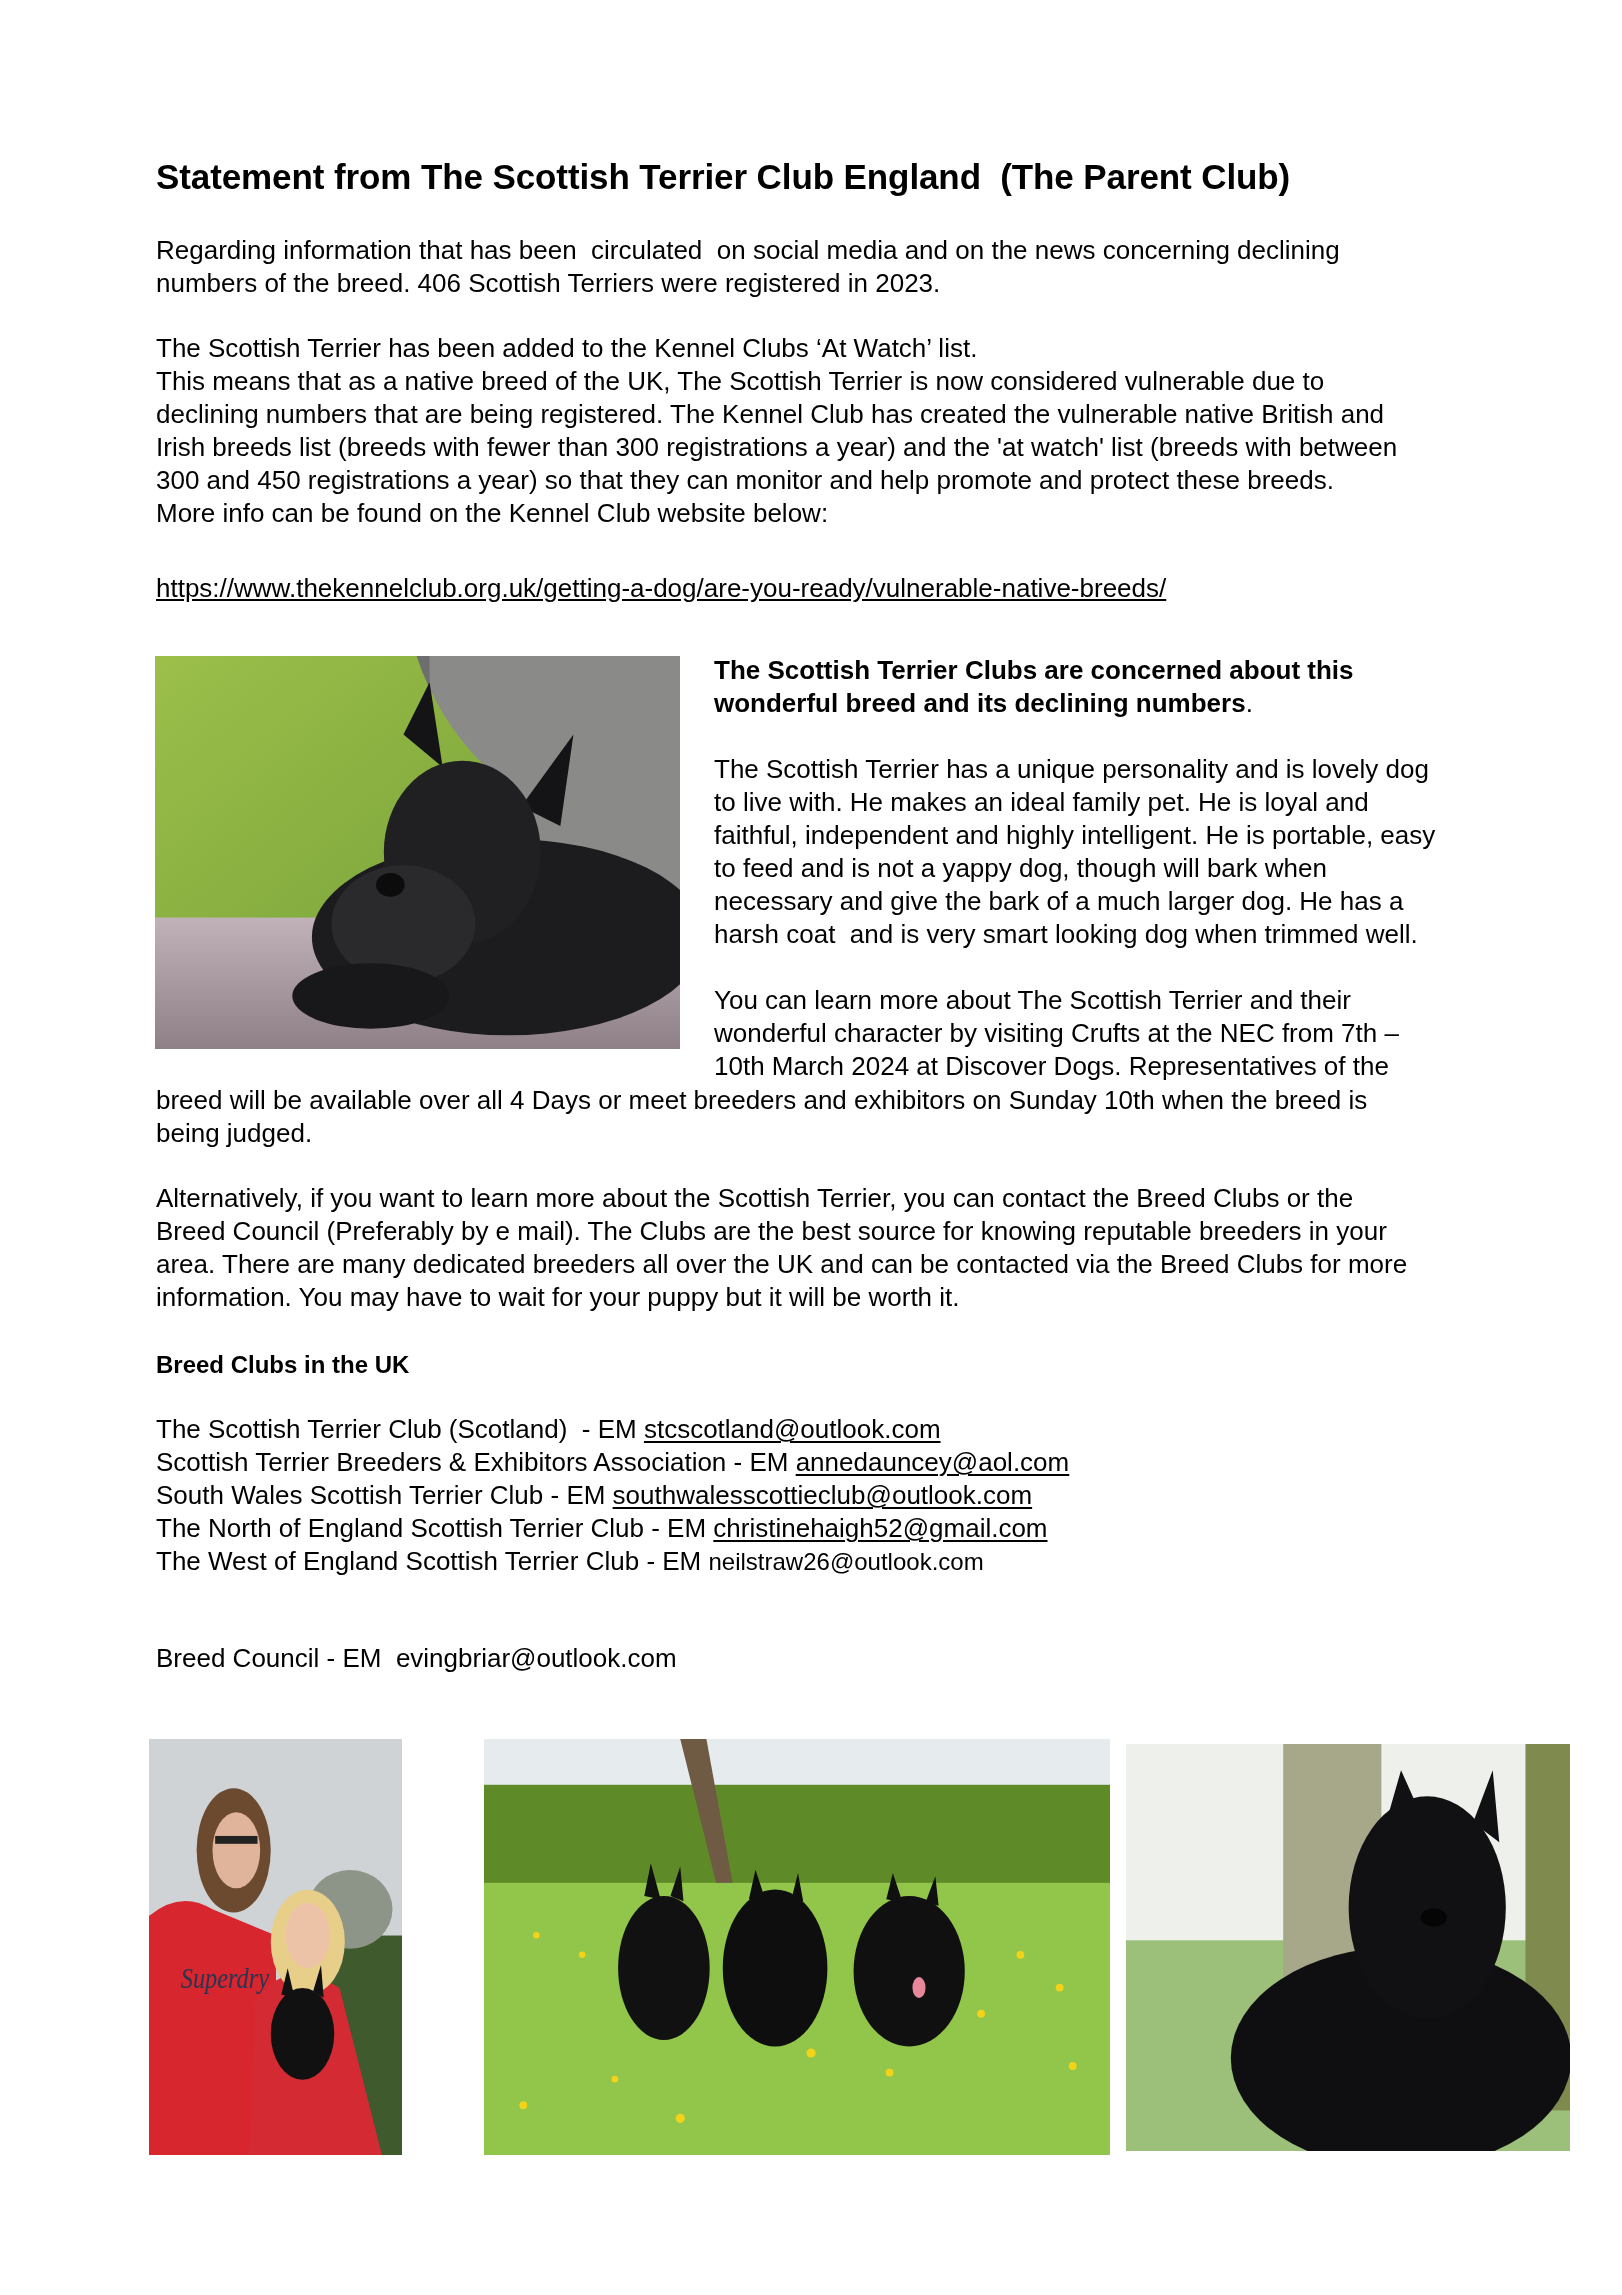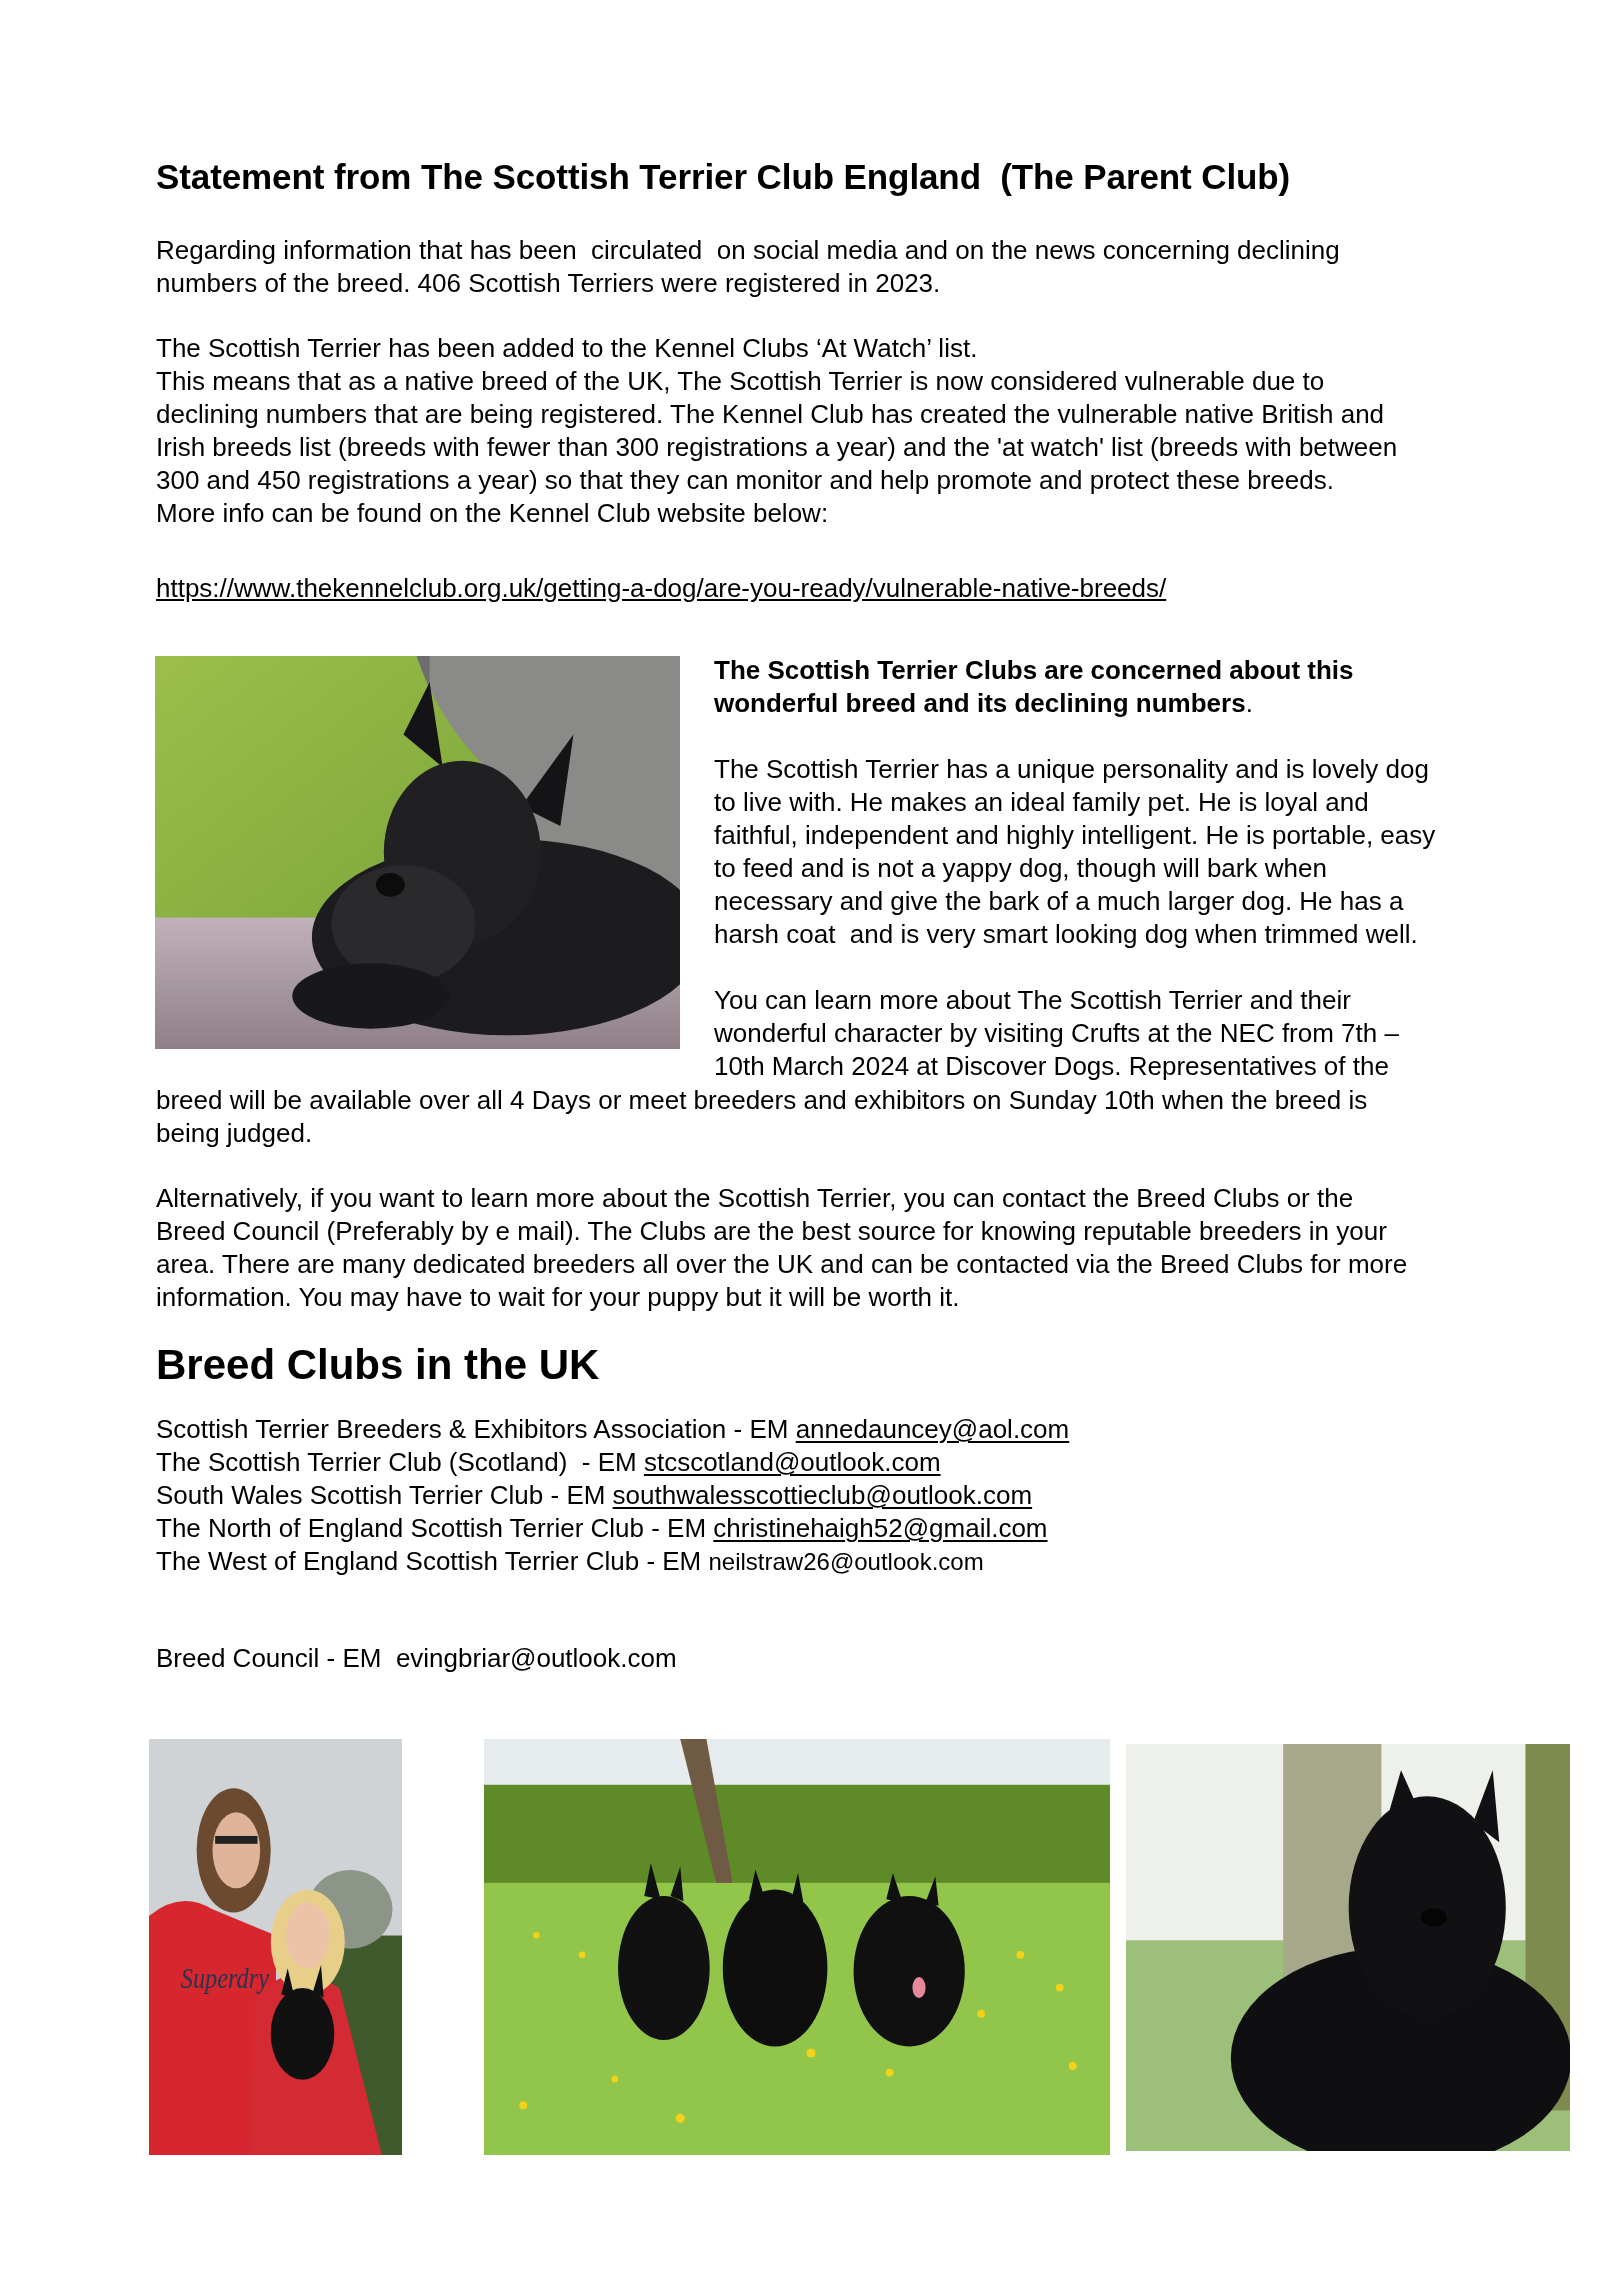--- a/index.html
+++ b/index.html
@@ -19,21 +19,21 @@
   .p2 { top: 332px; }
   .url { left: 156px; top: 572px; text-decoration: underline; }
   .photo { overflow: hidden; }
   .photo svg { display: block; width: 100%; height: 100%; }
   .right-col { left: 714px; top: 654px; width: 805px; }
   .bold { font-weight: bold; }
   .gap { display: block; height: 33px; }
   .wrap-cont { left: 156px; top: 1084px; }
   .p5 { left: 156px; top: 1182px; }
   .h2 {
-    left: 156px; top: 1345px; font-size: 42px; font-weight: bold; line-height: 39px;
+    left: 156px; top: 1345px; font-size: 24px; font-weight: bold; line-height: 39px;
     white-space: pre;
     text-align: right;
   }
   .clubs { left: 156px; top: 1413px; }
   .email { text-decoration: underline; text-underline-offset: 3.3px; text-decoration-thickness: 2px; }
   .email-large { font-size: 24px; }
   .council { left: 156px; top: 1642px; }
 </style>
 </head>
 <body>
@@ -108,22 +108,22 @@
 <div class="abs body-text p5">
   <span class="line">Alternatively, if you want to learn more about the Scottish Terrier, you can contact the Breed Clubs or the</span>
   <span class="line">Breed Council (Preferably by e mail). The Clubs are the best source for knowing reputable breeders in your</span>
   <span class="line">area. There are many dedicated breeders all over the UK and can be contacted via the Breed Clubs for more</span>
   <span class="line">information. You may have to wait for your puppy but it will be worth it.</span>
 </div>
 
 <div class="abs h2">Breed Clubs in the UK</div>
 
 <div class="abs body-text clubs">
+  <span class="line"><span>The Scottish Terrier Club (Scotland)  - EM </span><span class="email">stcscotland@outlook.com</span></span>
   <span class="line"><span>Scottish Terrier Breeders &amp; Exhibitors Association - EM </span><span class="email">annedauncey@aol.com</span></span>
-  <span class="line"><span>The Scottish Terrier Club (Scotland)  - EM </span><span class="email">stcscotland@outlook.com</span></span>
   <span class="line"><span>South Wales Scottish Terrier Club - EM </span><span class="email">southwalesscottieclub@outlook.com</span></span>
   <span class="line"><span>The North of England Scottish Terrier Club - EM </span><span class="email">christinehaigh52@gmail.com</span></span>
   <span class="line"><span>The West of England Scottish Terrier Club - EM </span><span class="email-large">neilstraw26@outlook.com</span></span>
 </div>
 
 <div class="abs body-text council">
   <span class="line"><span>Breed Council - EM  </span><span>evingbriar@outlook.com</span></span>
 </div>
 
 <div class="abs photo" style="left:149px; top:1739px; width:253px; height:416px;">

